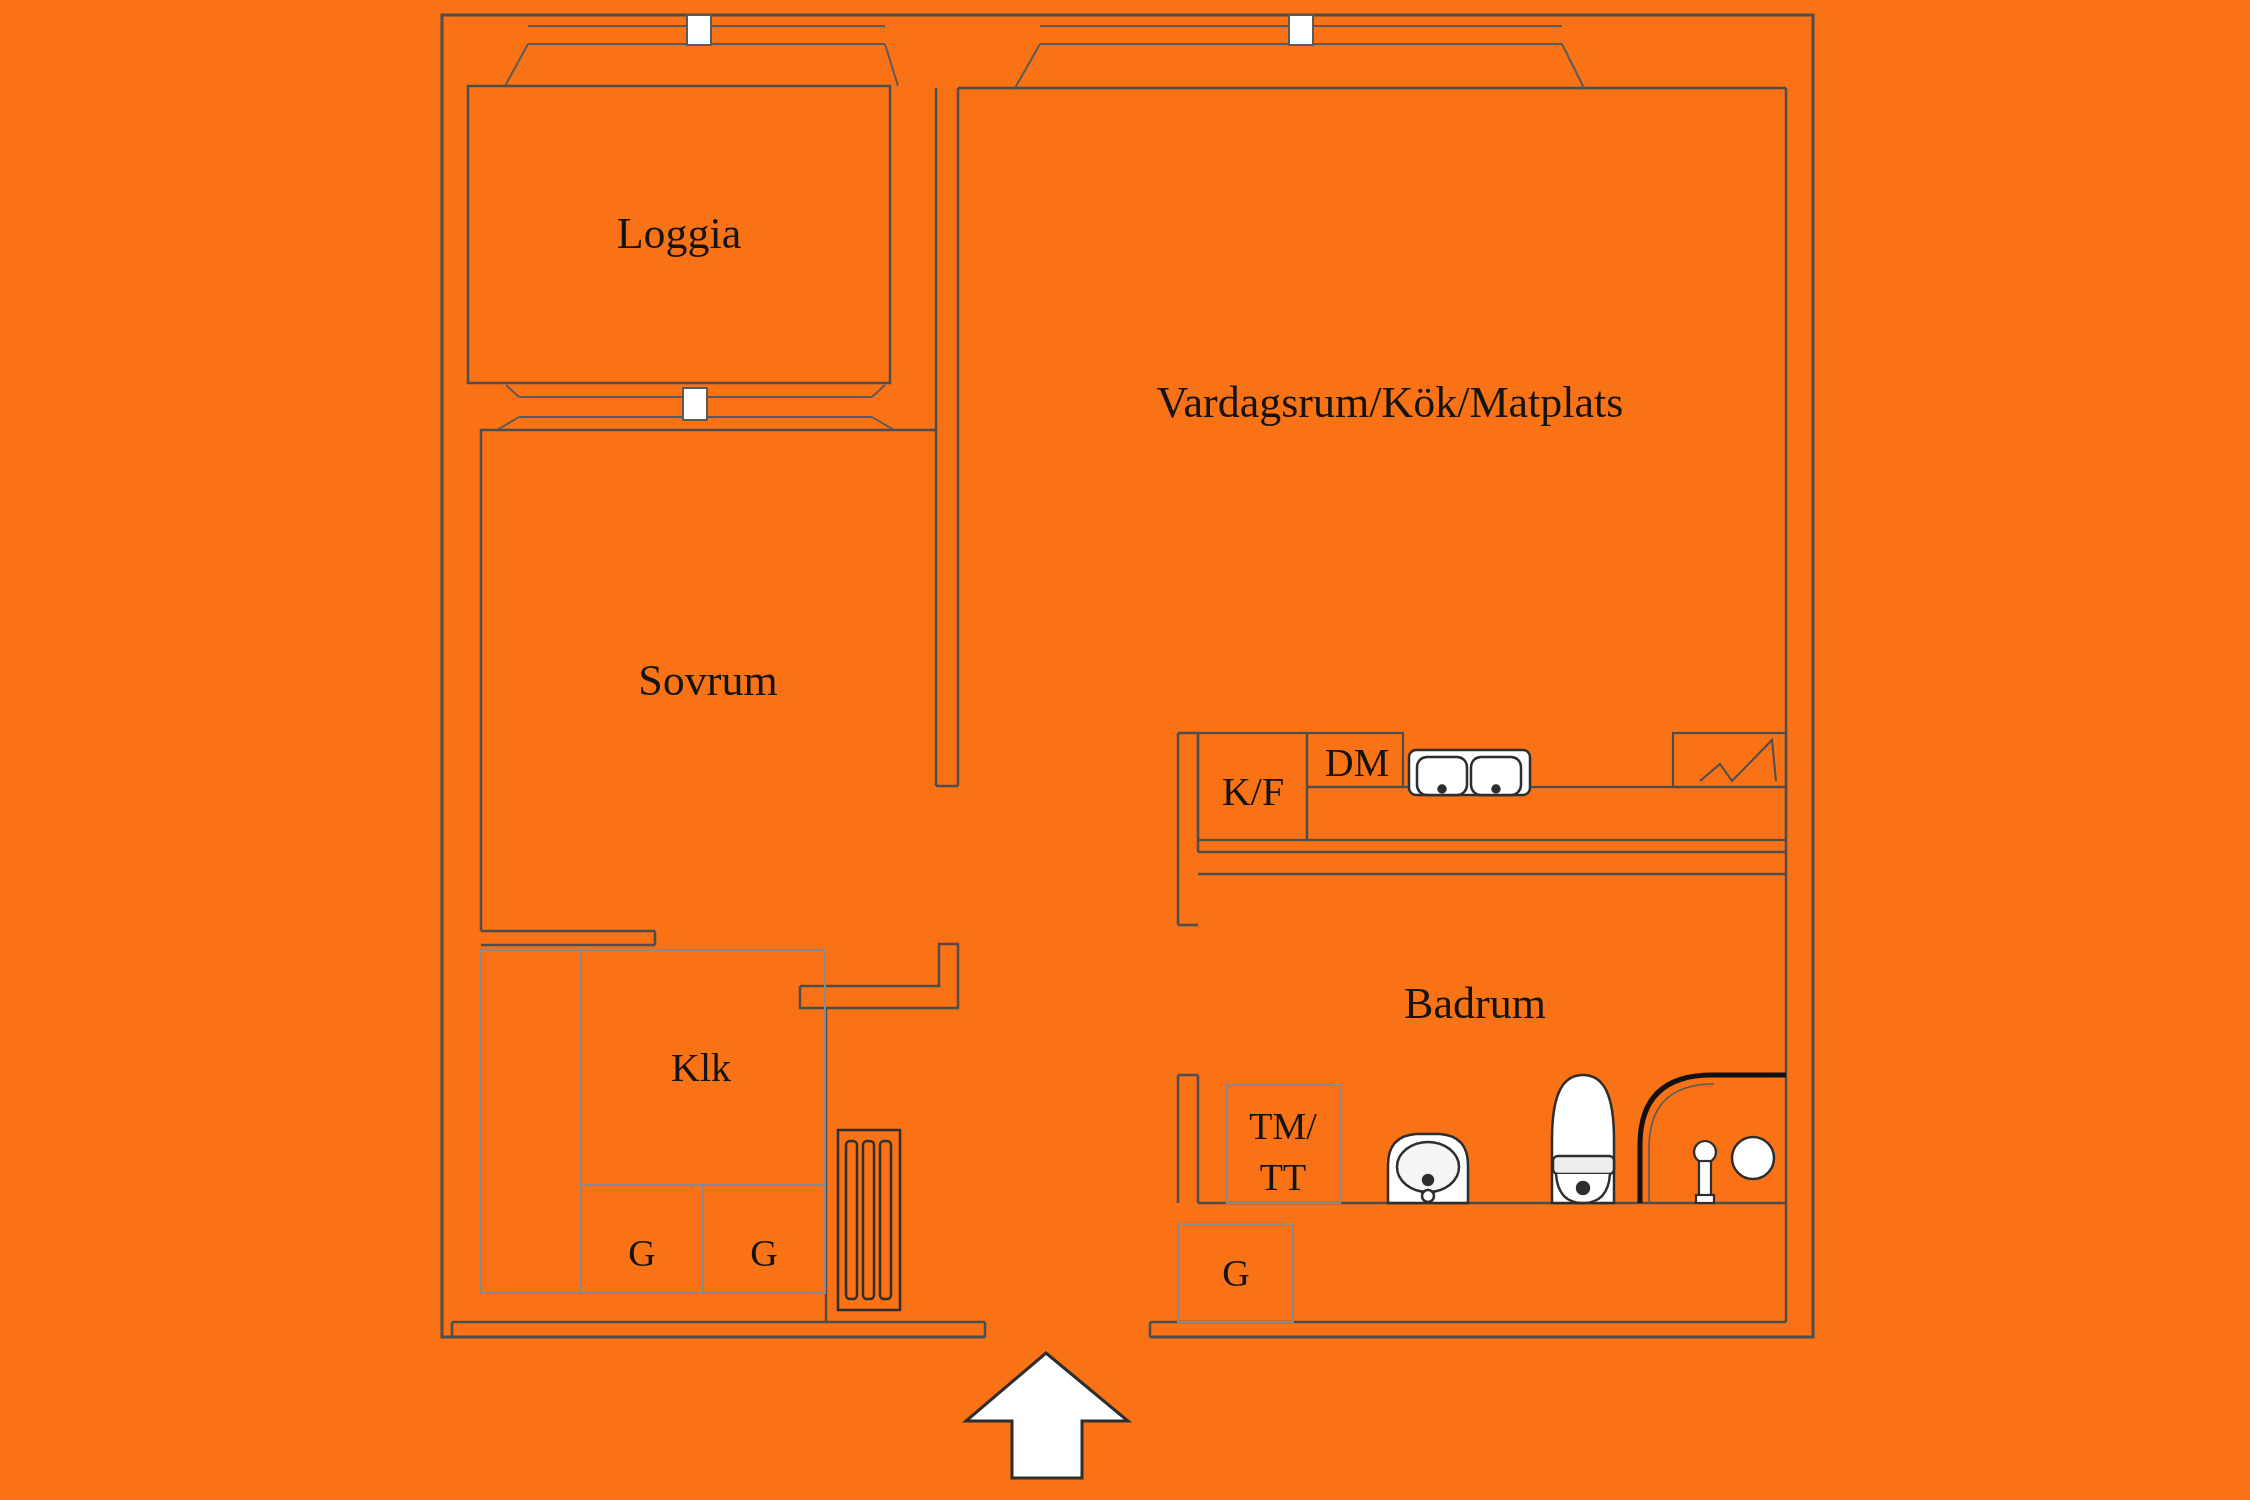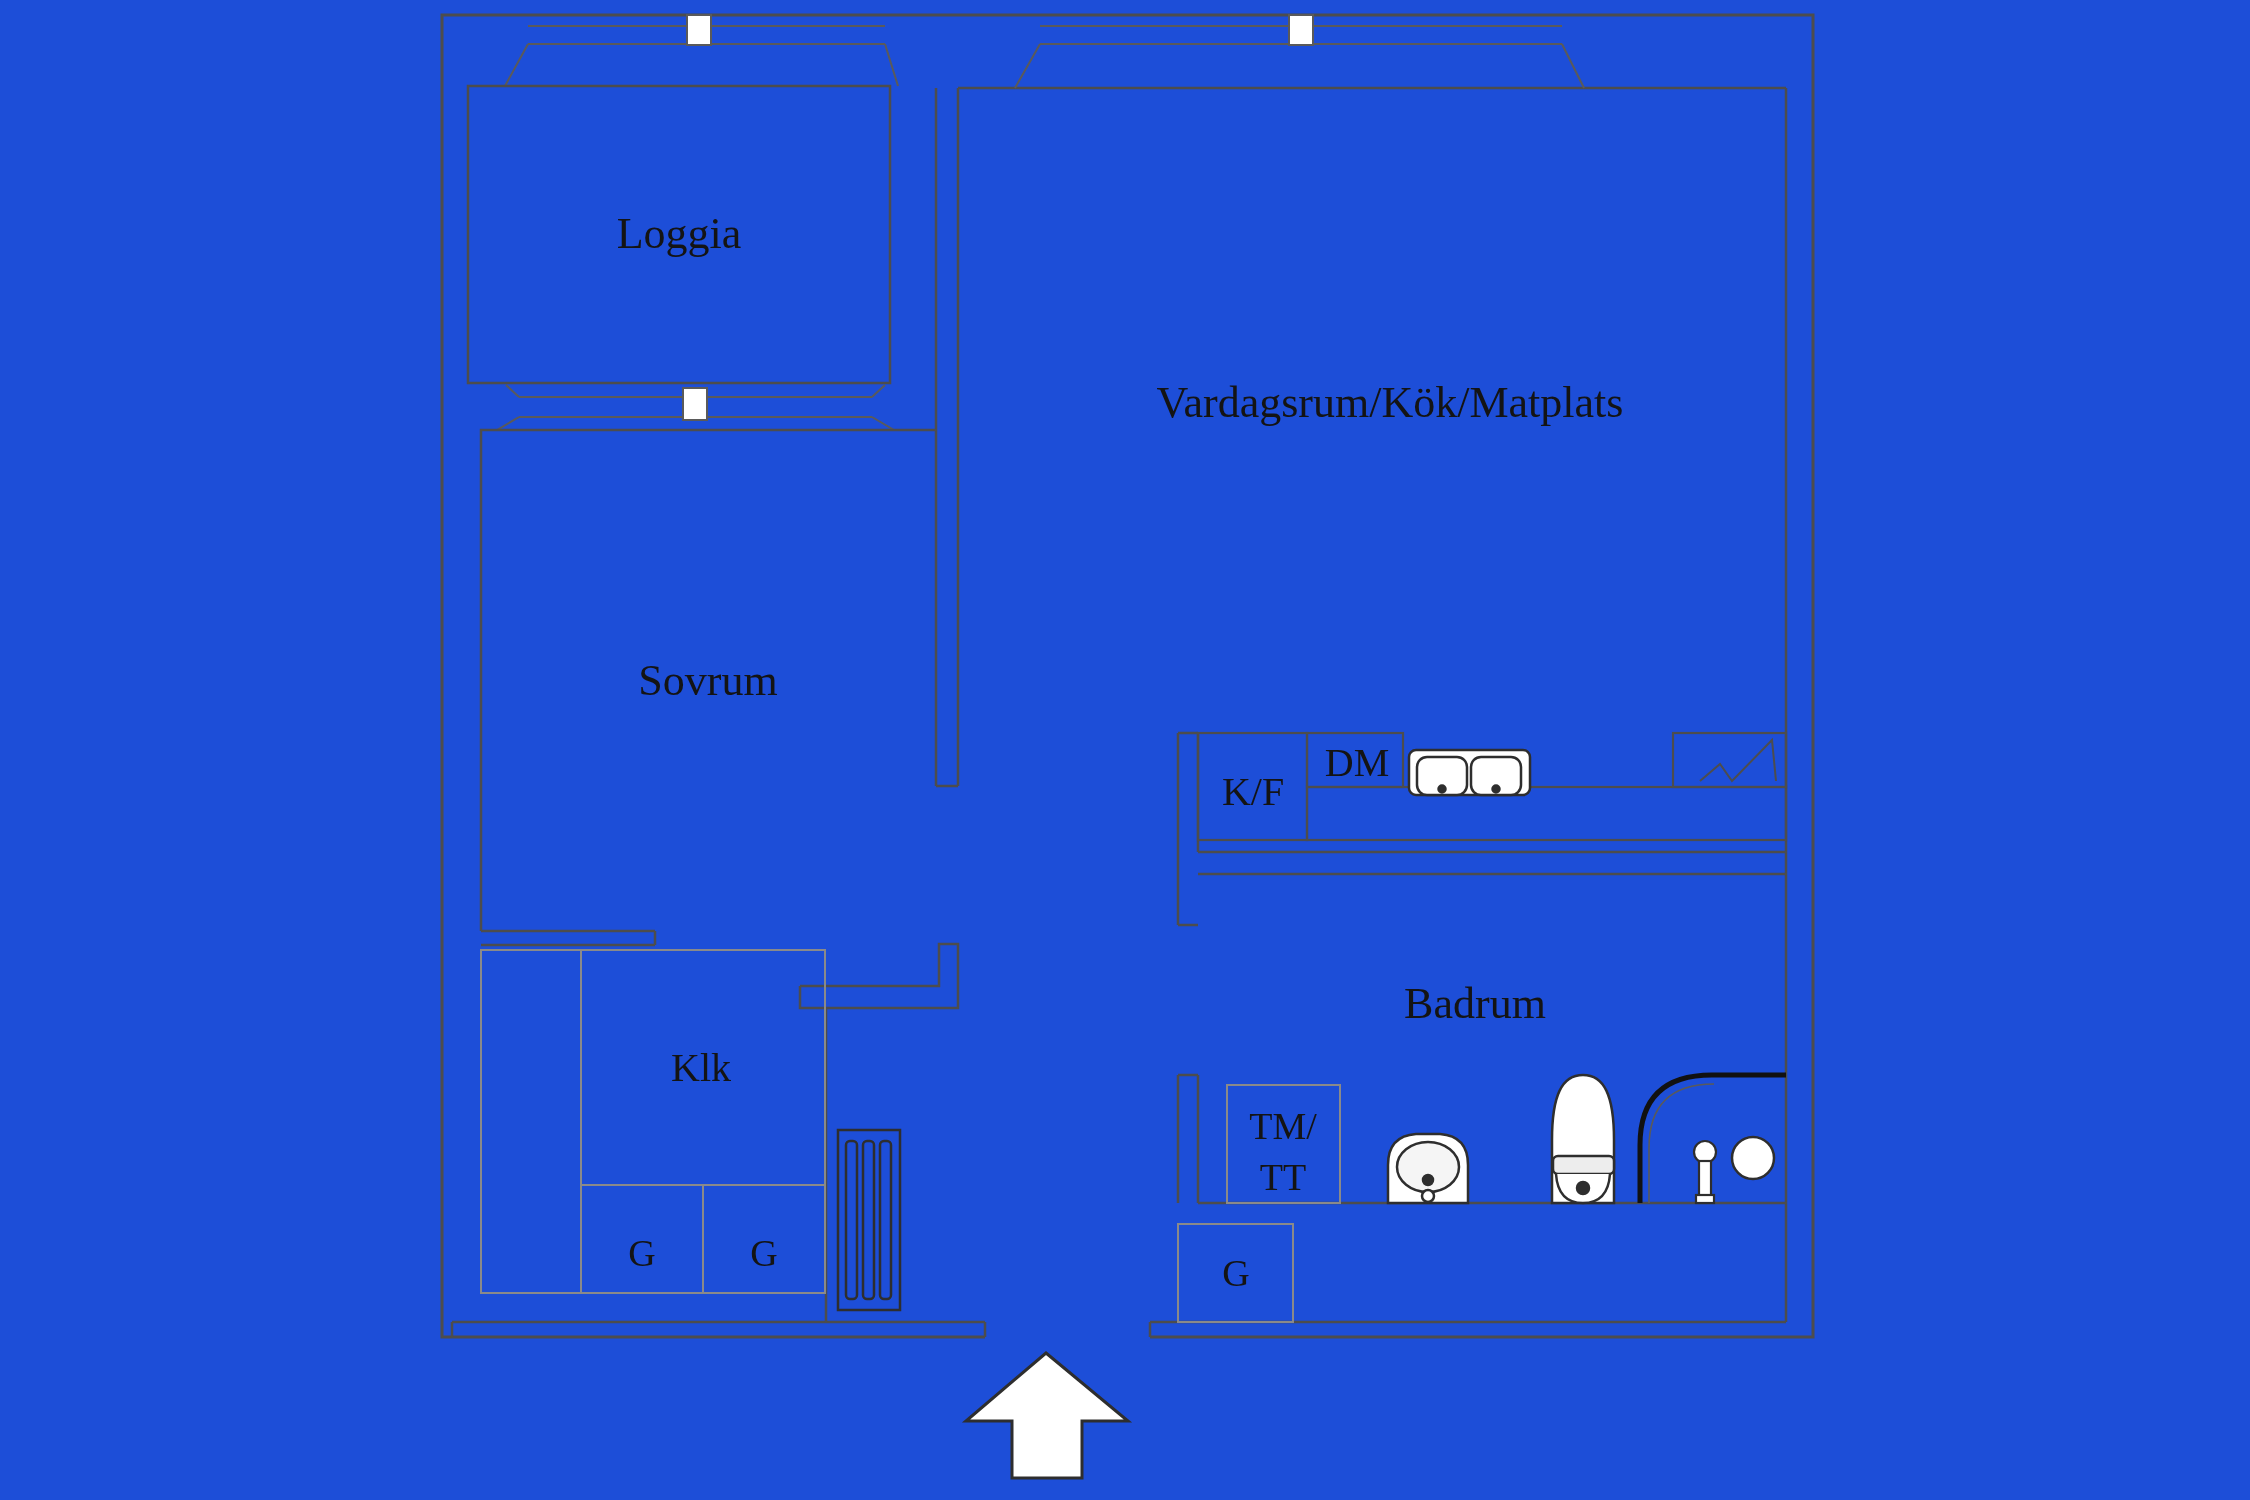--- a/index.html
+++ b/index.html
@@ -1,16 +1,16 @@
 <!DOCTYPE html>
 <html><head>
 <meta charset="utf-8">
 <style>
   html,body{margin:0;padding:0;background:#ffffff;}
-  #stage{position:relative;width:2250px;height:1500px;background:#1d4ed8;overflow:hidden;}
+  #stage{position:relative;width:2250px;height:1500px;background:#f97316;overflow:hidden;}
   svg{display:block;}
   text{font-family:"Liberation Serif","DejaVu Serif",serif;fill:#141414;}
   .room-label{font-size:44px;}
   .app-label{font-size:40px;}
   .small-label{font-size:38px;}
 </style>
 </head>
 <body>
 
 <div id="stage">

